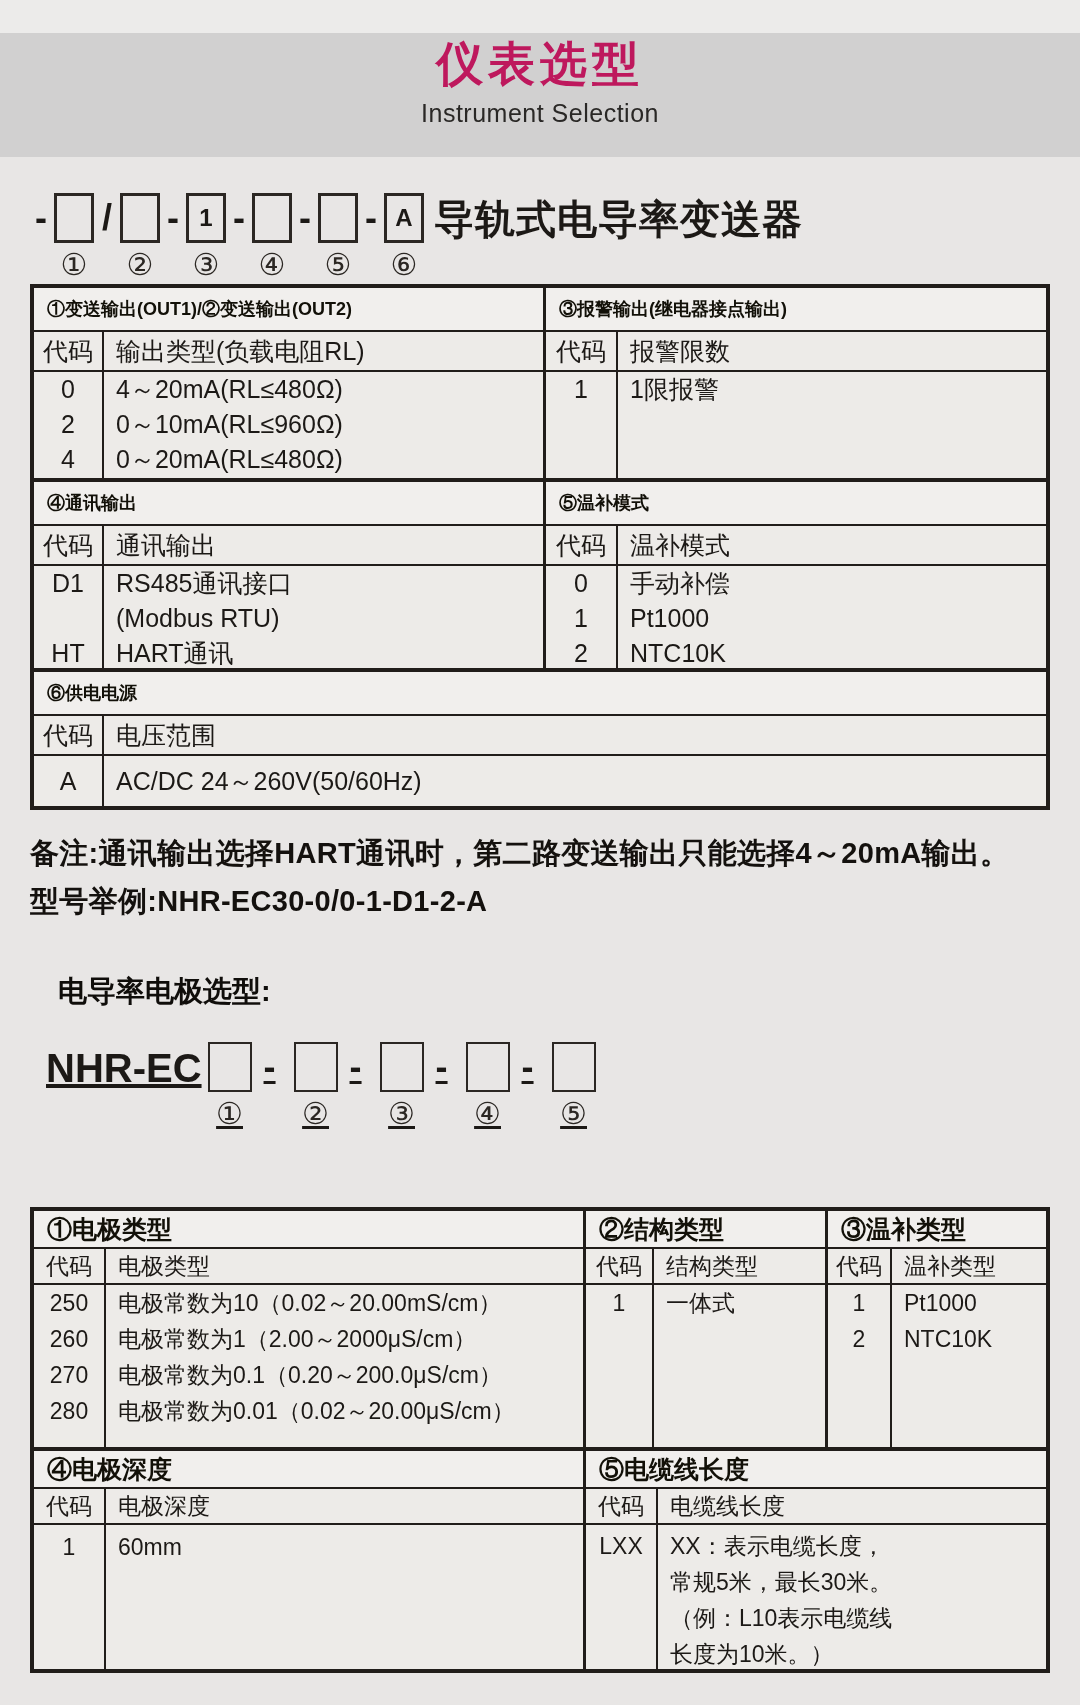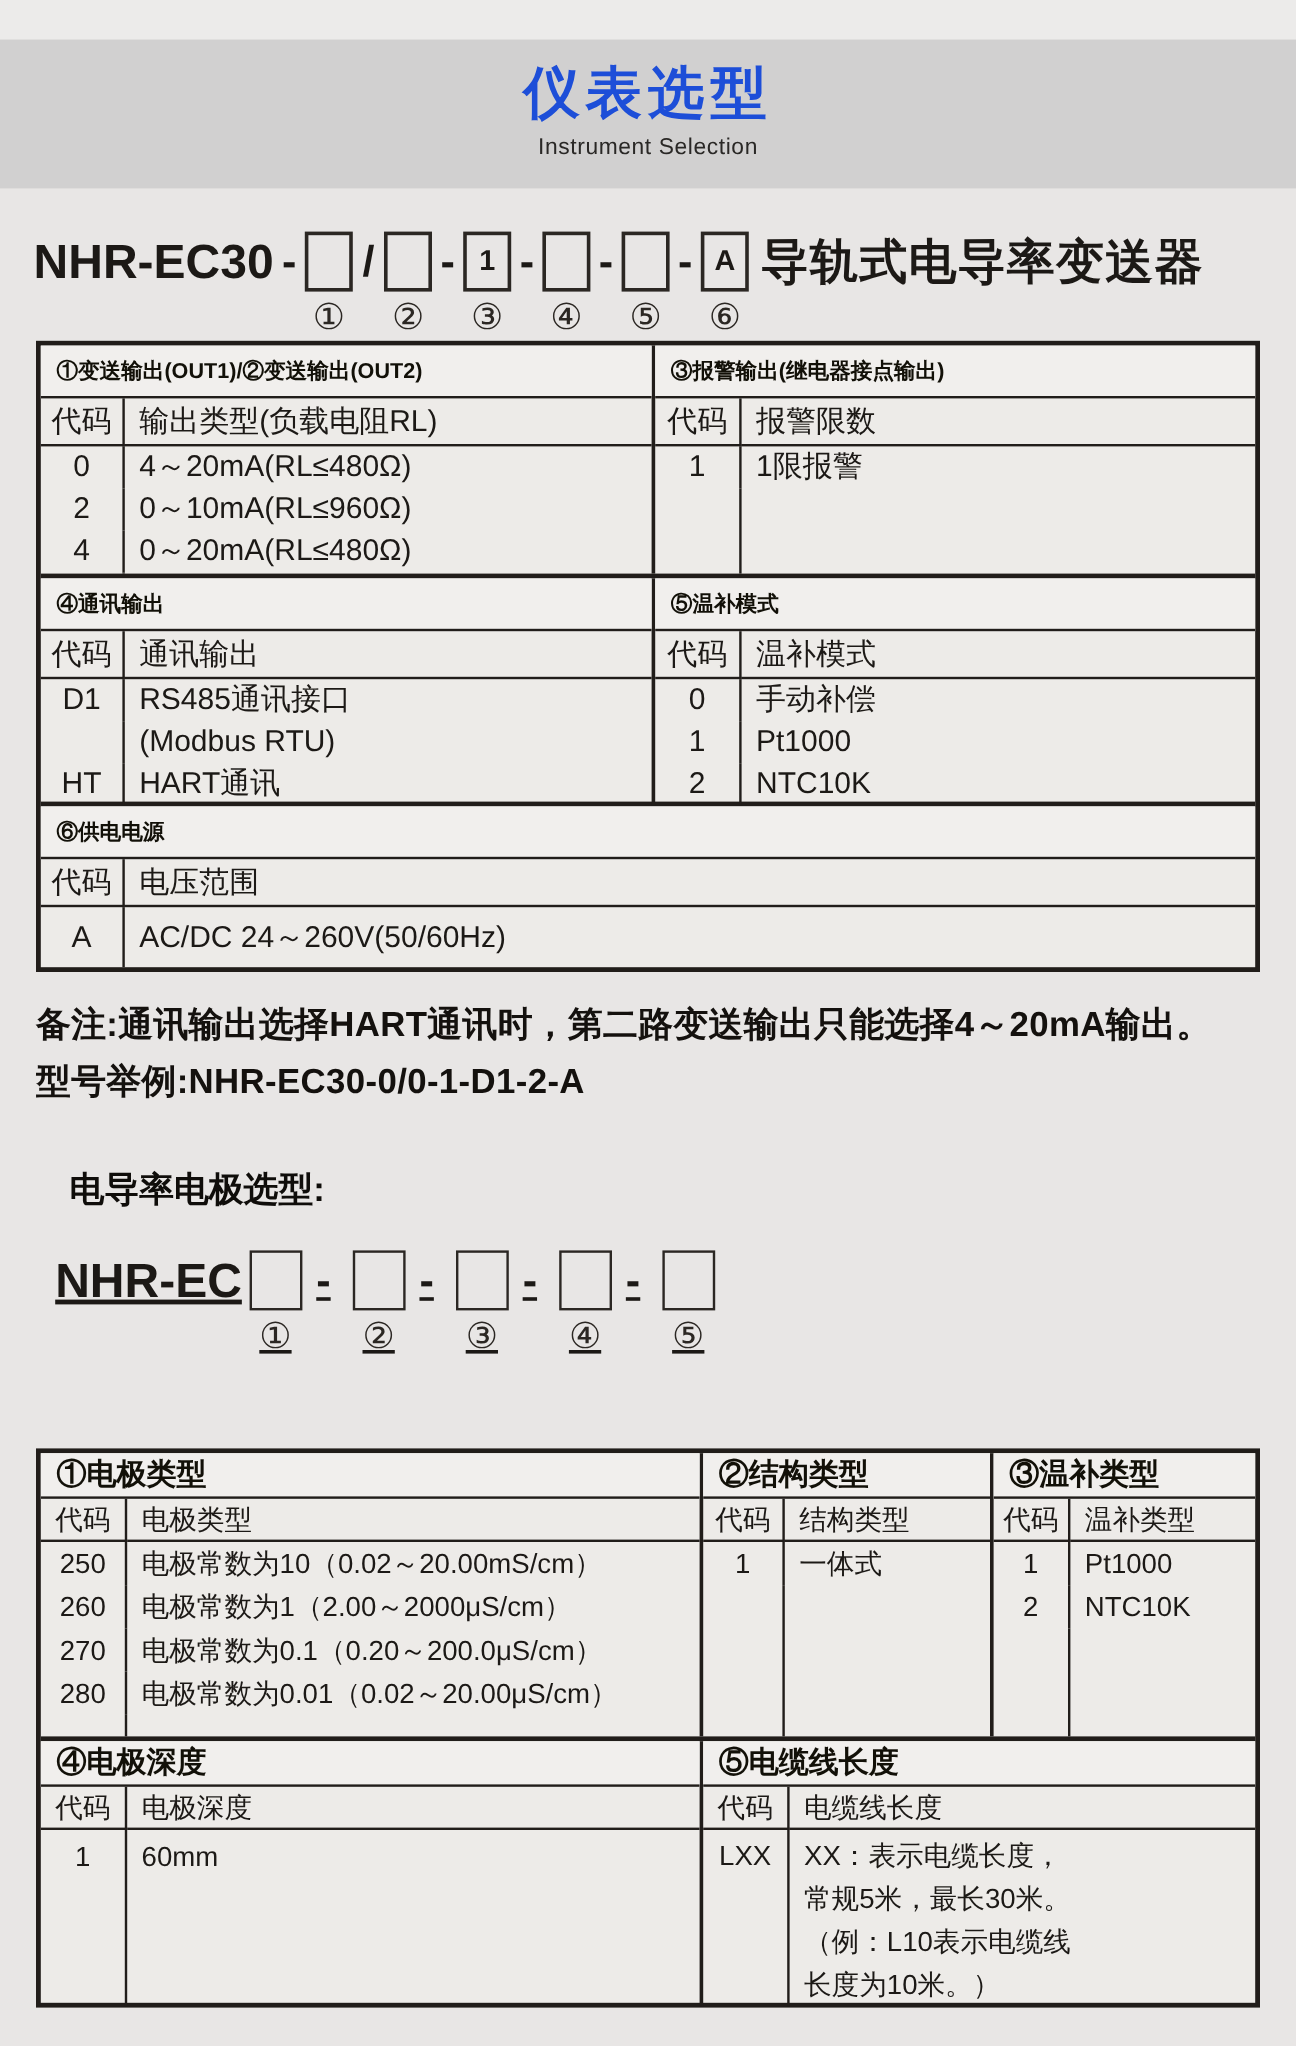--- a/index.html
+++ b/index.html
@@ -5,22 +5,22 @@
   * { margin:0; padding:0; box-sizing:border-box; }
   html,body { width:1080px; }
   body {
     height:1705px; overflow:hidden; position:relative;
     background:#e8e6e5; color:#1c1916;
     font-family:"Liberation Sans", sans-serif;
   }
   
   .top-strip { height:33px; background:#ecebea; }
   .title-band { height:124px; background:#d1d0d0; text-align:center; }
-  .title-cn { font-size:47px; font-weight:bold; letter-spacing:5px; padding-top:13px; color:#1d4ed8; }
-  .title-en { font-size:19px; margin-top:3px; color:#2a2826; letter-spacing:0.5px; }
+  .title-cn { font-size:47px; font-weight:bold; letter-spacing:5px; padding-top:0; color:#be185d; }
+  .title-en { font-size:25px; margin-top:3px; color:#2a2826; letter-spacing:0.5px; }
 
   
   .model-line { display:flex; align-items:flex-start; margin-left:28px; }
   .m1 { margin-top:36px; }
   .m-prefix { font-size:40px; font-weight:bold; line-height:52px; letter-spacing:0; white-space:nowrap; }
   .m-sep { font-size:36px; font-weight:bold; line-height:50px; width:26px; text-align:center; flex:0 0 auto; }
   .m-col { display:flex; flex-direction:column; align-items:center; flex:0 0 auto; }
   .m-box { width:40px; height:50px; border:3px solid #2b2723; display:flex; align-items:center; justify-content:center;
            font-size:24px; font-weight:bold; background:transparent; }
   .m-circle { font-size:30px; line-height:34px; margin-top:5px; color:#2b2723; }
@@ -60,21 +60,20 @@
 <body>
 
 <div class="top-strip"></div>
 
 <div class="title-band">
   <div class="title-cn">仪表选型</div>
   <div class="title-en">Instrument Selection</div>
 </div>
 
 <div class="model-line m1">
-  <div class="m-prefix">NHR-EC30</div>
   <div class="m-sep">-</div>
   <div class="m-col">
       <div class="m-box"></div>
       <div class="m-circle">①</div>
     </div>
   <div class="m-sep">/</div>
   <div class="m-col">
       <div class="m-box"></div>
       <div class="m-circle">②</div>
     </div>

